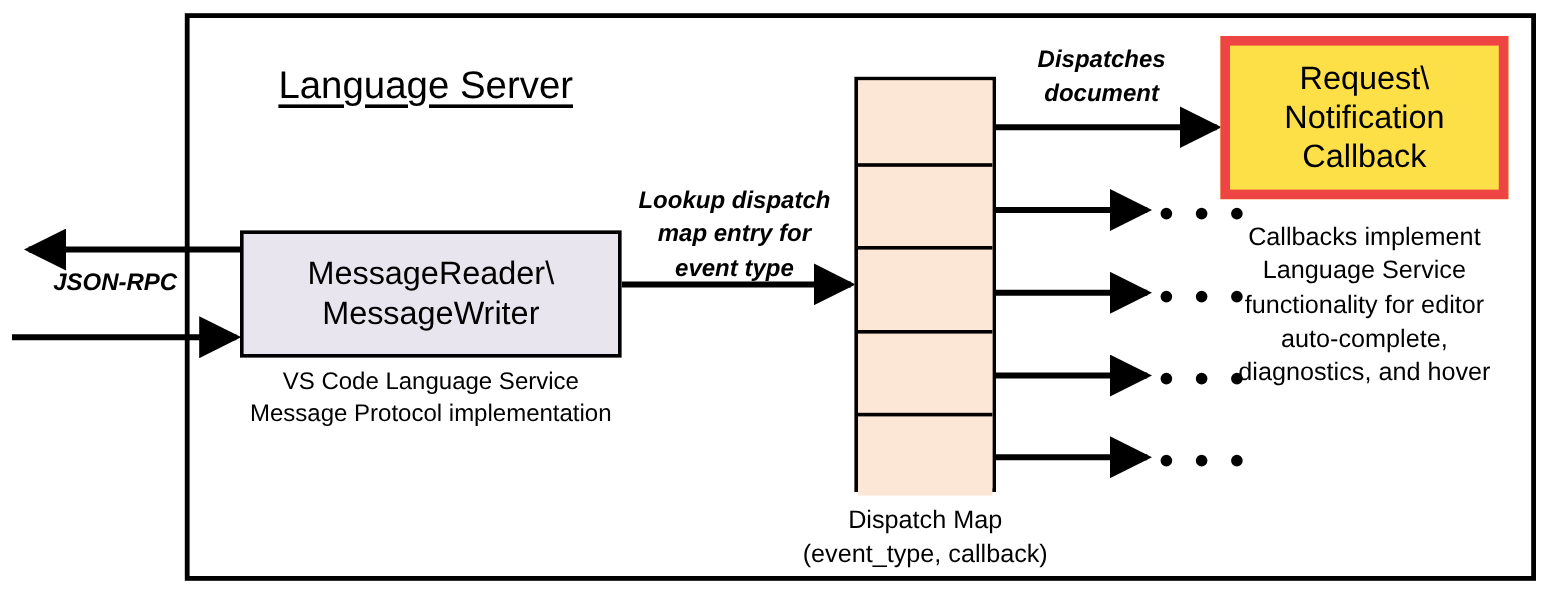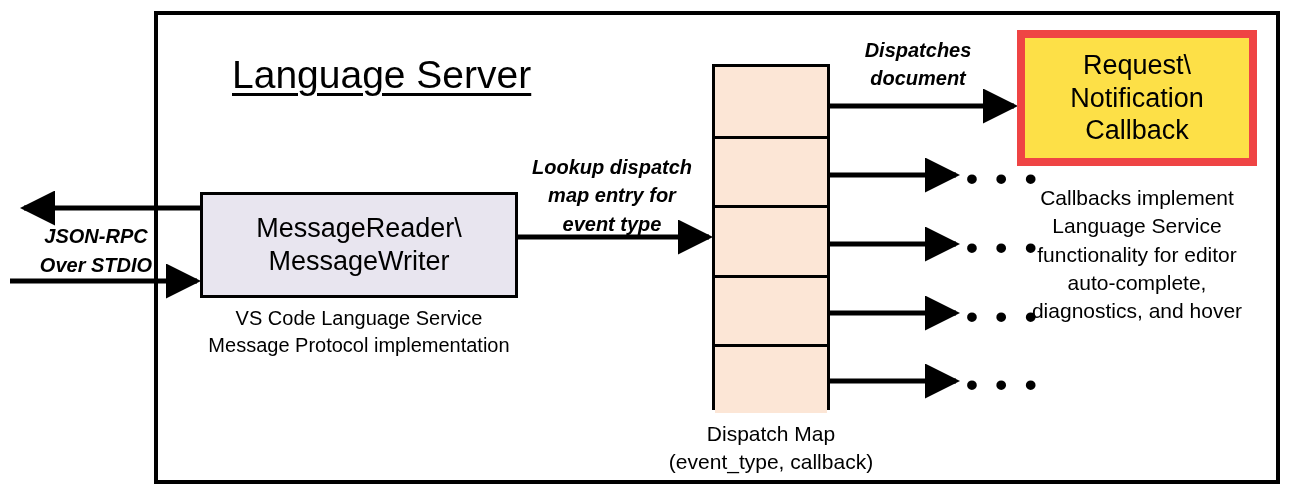--- a/index.html
+++ b/index.html
@@ -36,21 +36,21 @@
     border: 4px solid #000000;
     box-sizing: border-box;
     background: transparent;
   }
 
   
   #server-title {
     left: 232px;
     top: 53px;
     width: 420px;
-    font-size: 39px;
+    font-size: 32px;
     font-weight: 400;
     line-height: 1.15;
     letter-spacing: 0px;
     text-decoration: underline;
     text-underline-offset: 5px;
     text-decoration-thickness: 3px;
     white-space: nowrap;
   }
 
   
@@ -222,21 +222,20 @@
       <div>MessageWriter</div>
     </div>
   </div>
   <div class="abs" id="message-io-caption">
     <div>VS Code Language Service</div>
     <div>Message Protocol implementation</div>
   </div>
 
   <div class="abs" id="jsonrpc-label">
     <div>JSON-RPC</div>
-    <div>Over STDIO</div>
   </div>
 
   <div class="abs" id="lookup-label">
     <div>Lookup dispatch</div>
     <div>map entry for</div>
     <div>event type</div>
   </div>
 
   <div class="abs" id="dispatches-label">
     <div>Dispatches</div>

